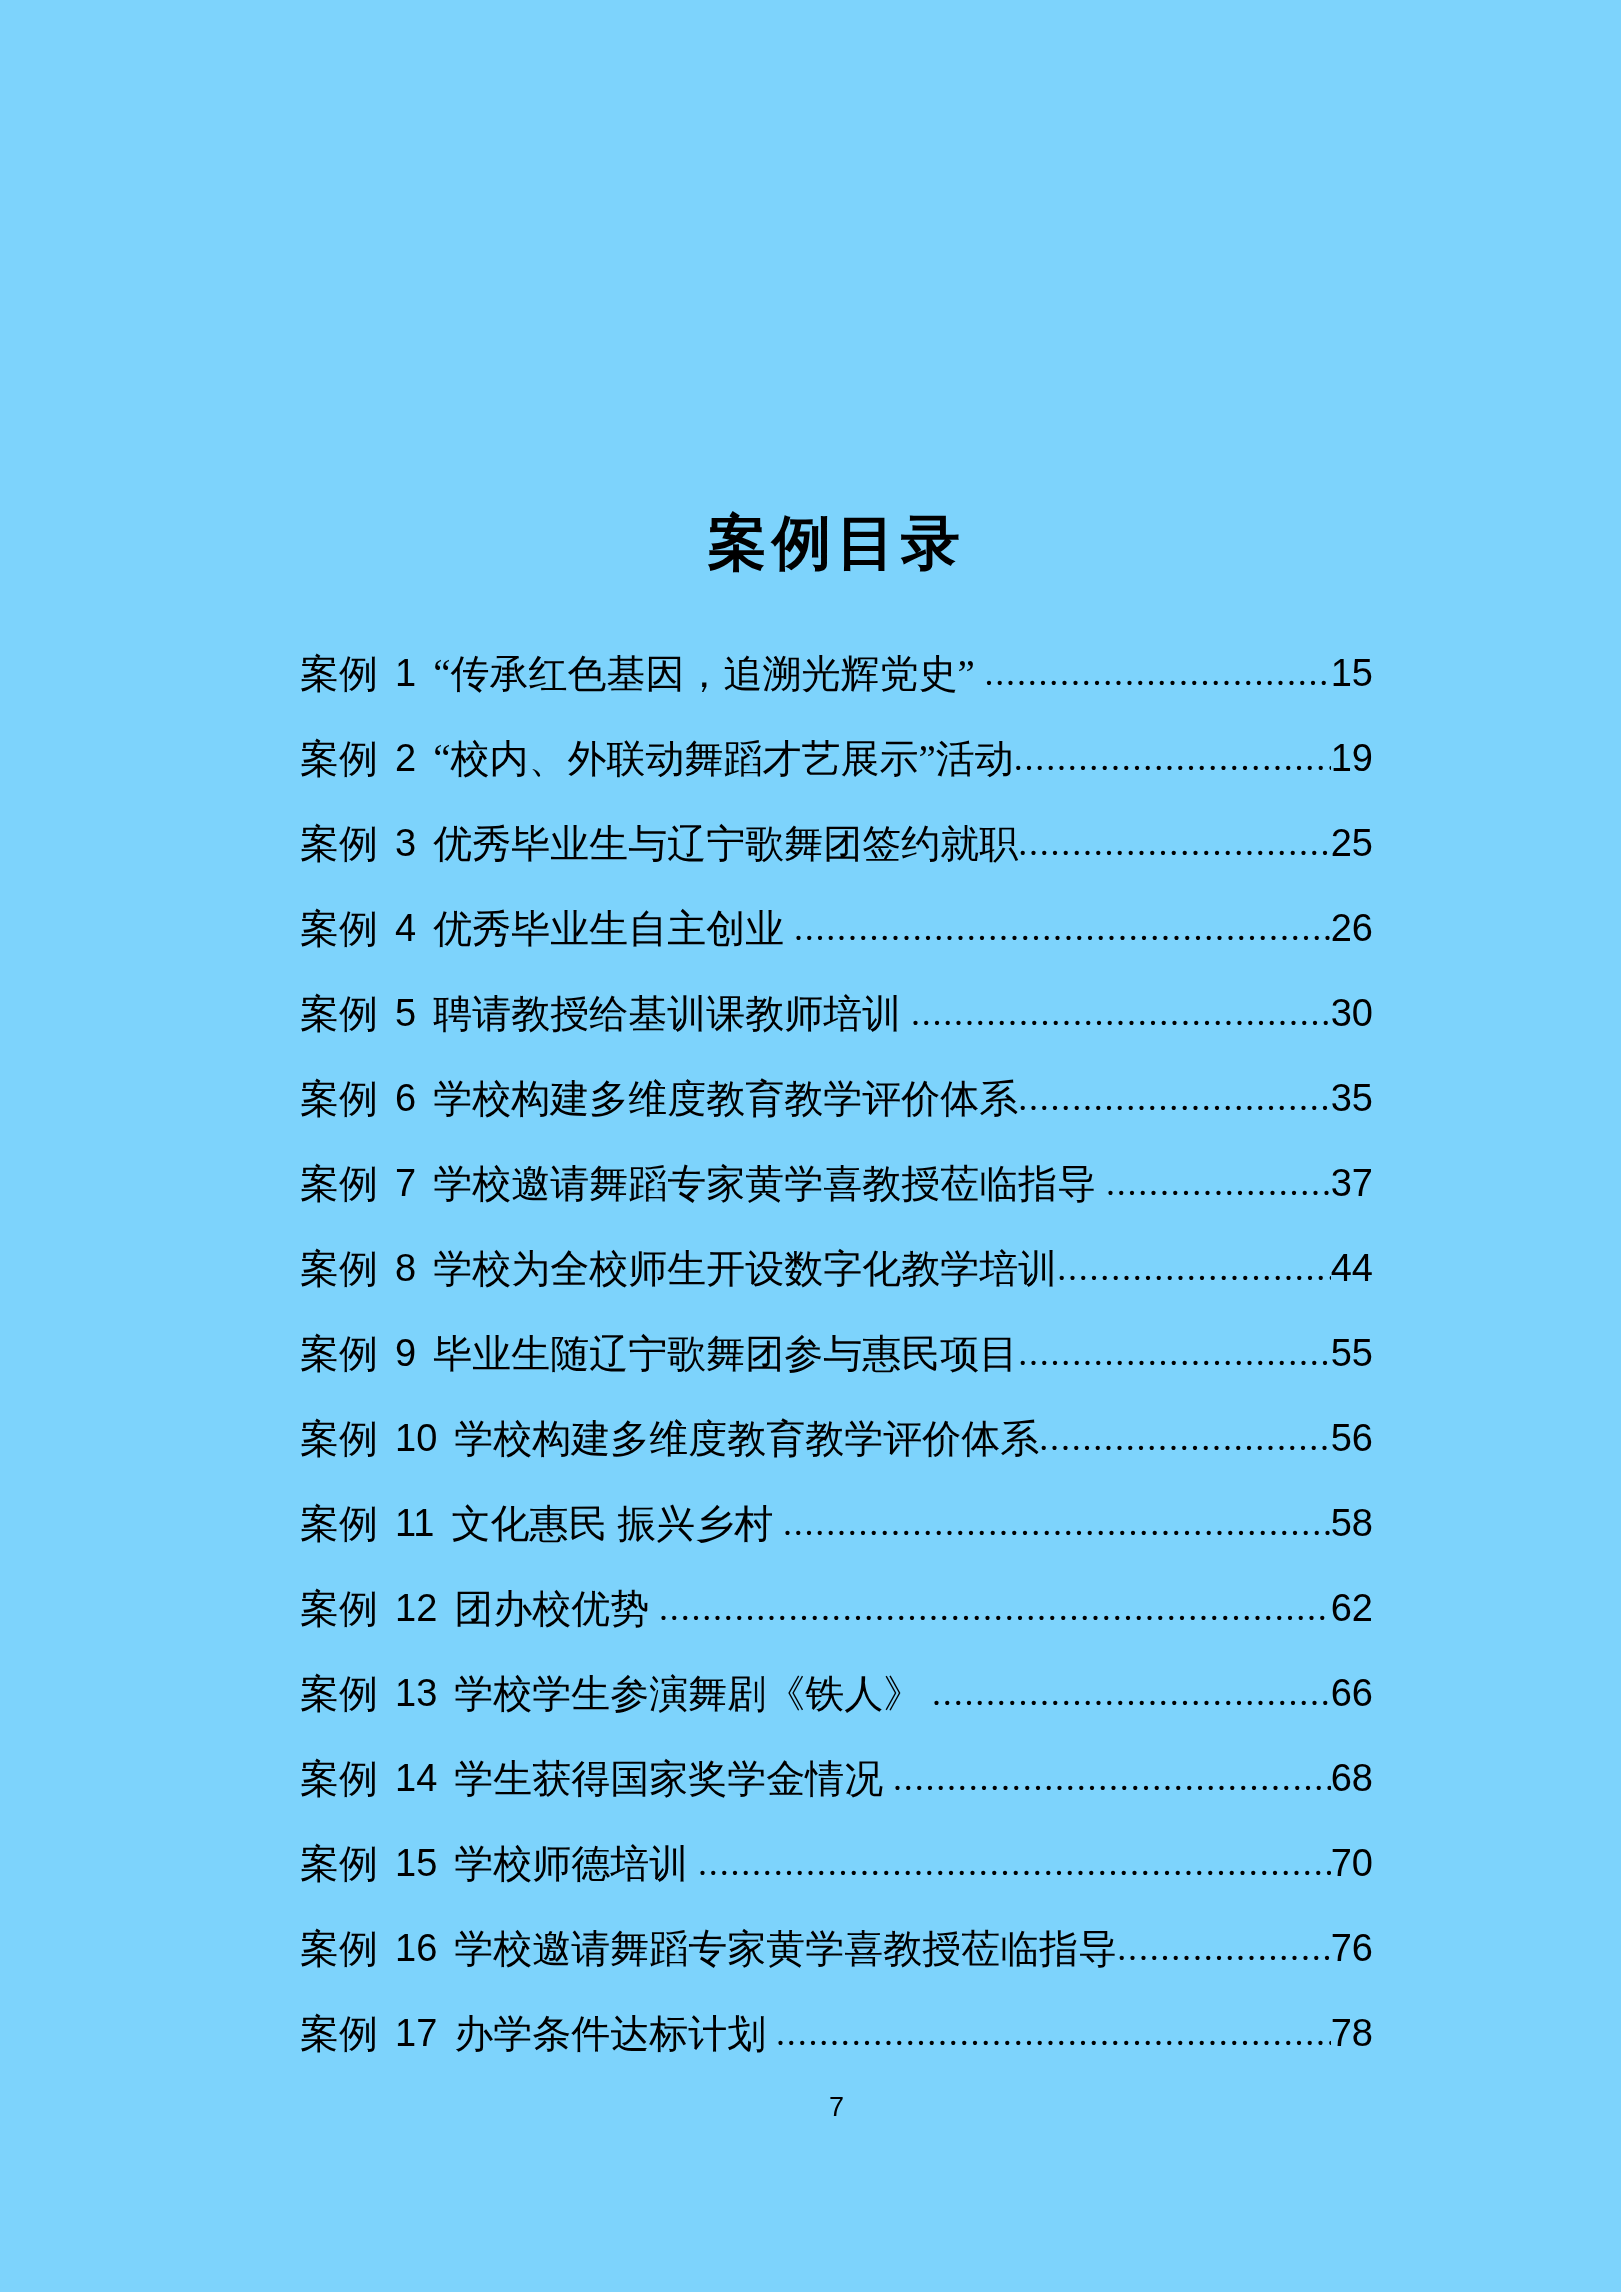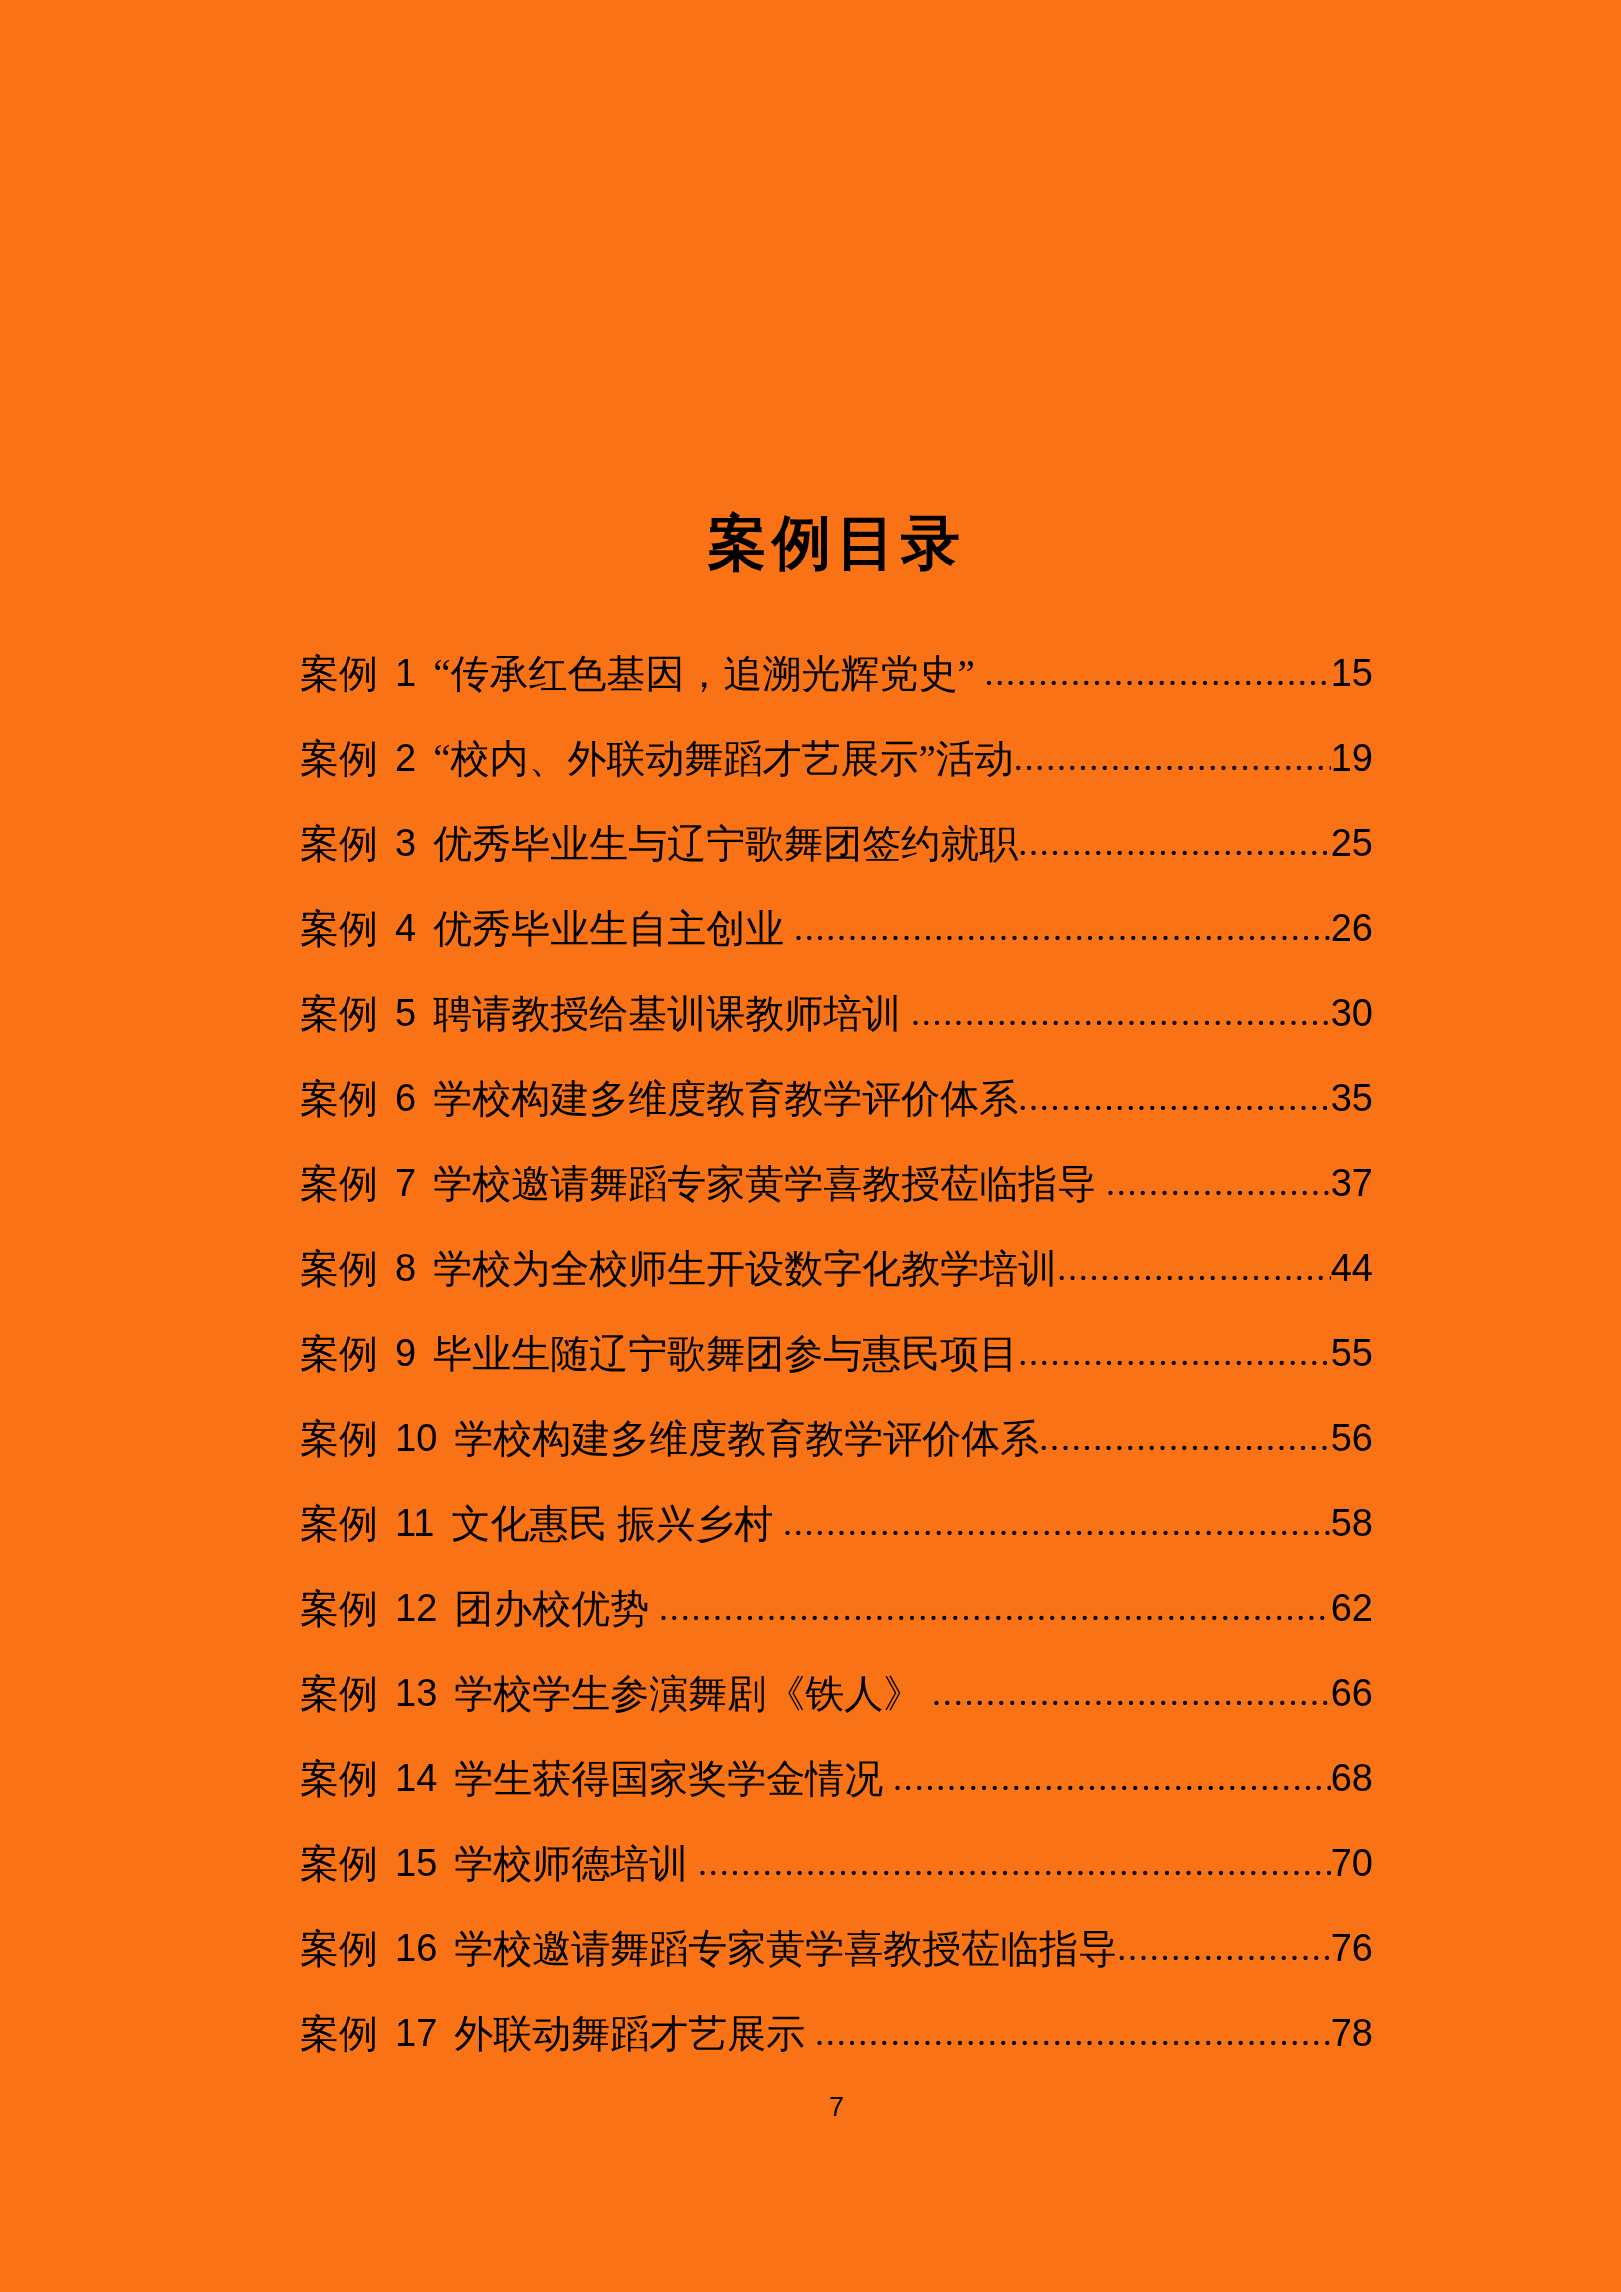--- a/index.html
+++ b/index.html
@@ -5,21 +5,21 @@
   html, body {
     margin: 0;
     padding: 0;
     background: #9e9e9e;
   }
   .page {
     position: relative;
     width: 1621px;
     height: 2293px;
     margin: 0 auto;
-    background: #f97316;
+    background: #7dd3fc;
     color: #000000;
     font-family: "Liberation Serif", "DejaVu Serif", serif;
     overflow: hidden;
   }
   .title {
     position: absolute;
     top: 502px;
     left: 300px;
     width: 1073px;
     margin: 0;
@@ -200,21 +200,21 @@
       <div class="toc-row">
         <span class="toc-prefix">案例</span>
         <span class="toc-num">16</span>
         <span class="toc-title">学校邀请舞蹈专家黄学喜教授莅临指导</span>
         <span class="toc-dots"></span>
         <span class="toc-page">76</span>
       </div>
       <div class="toc-row">
         <span class="toc-prefix">案例</span>
         <span class="toc-num">17</span>
-        <span class="toc-title">外联动舞蹈才艺展示 </span>
+        <span class="toc-title">办学条件达标计划 </span>
         <span class="toc-dots"></span>
         <span class="toc-page">78</span>
       </div>
     </nav>
 
   <div class="footer">7</div>
 </div>
 
 
 </body></html>

